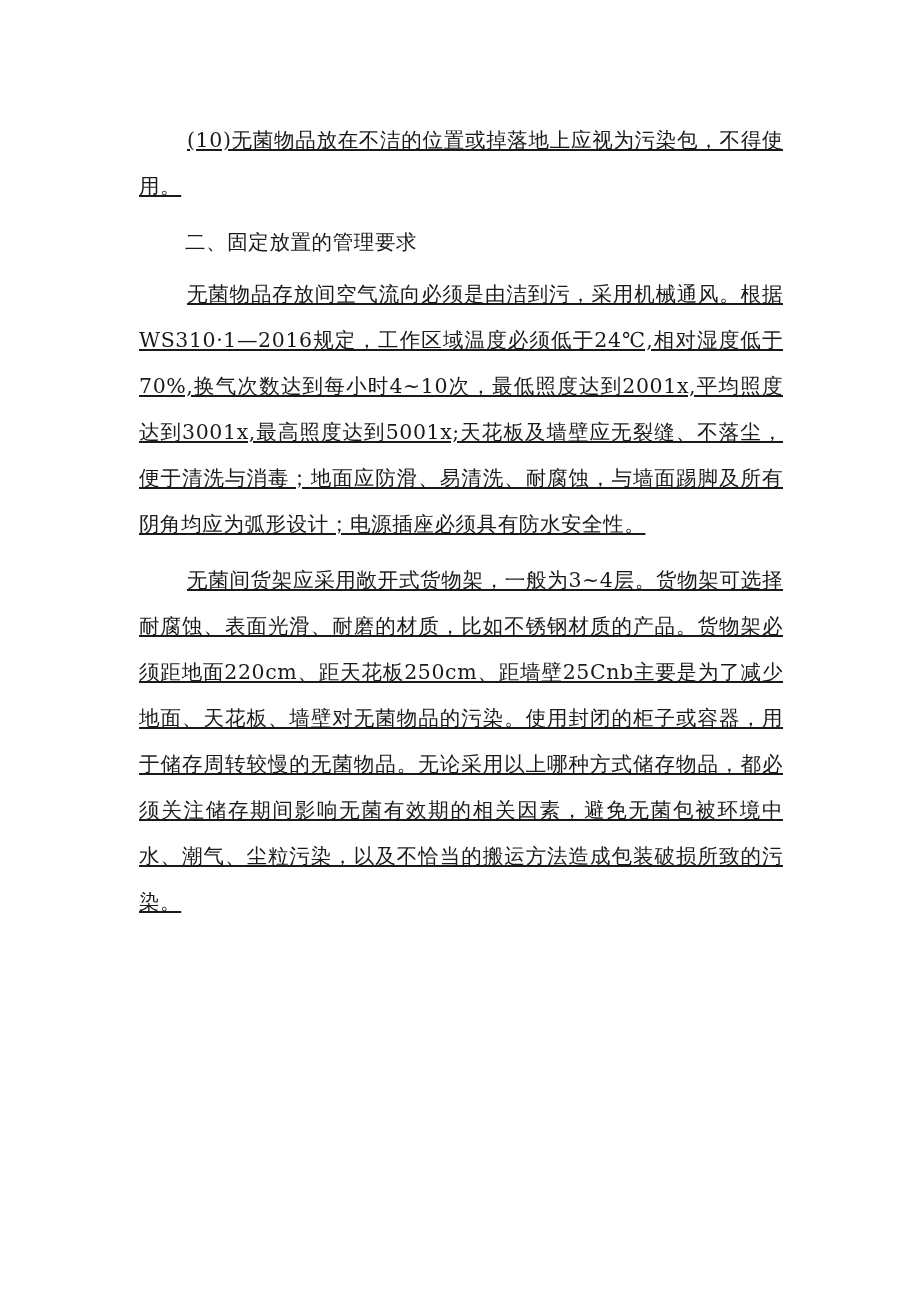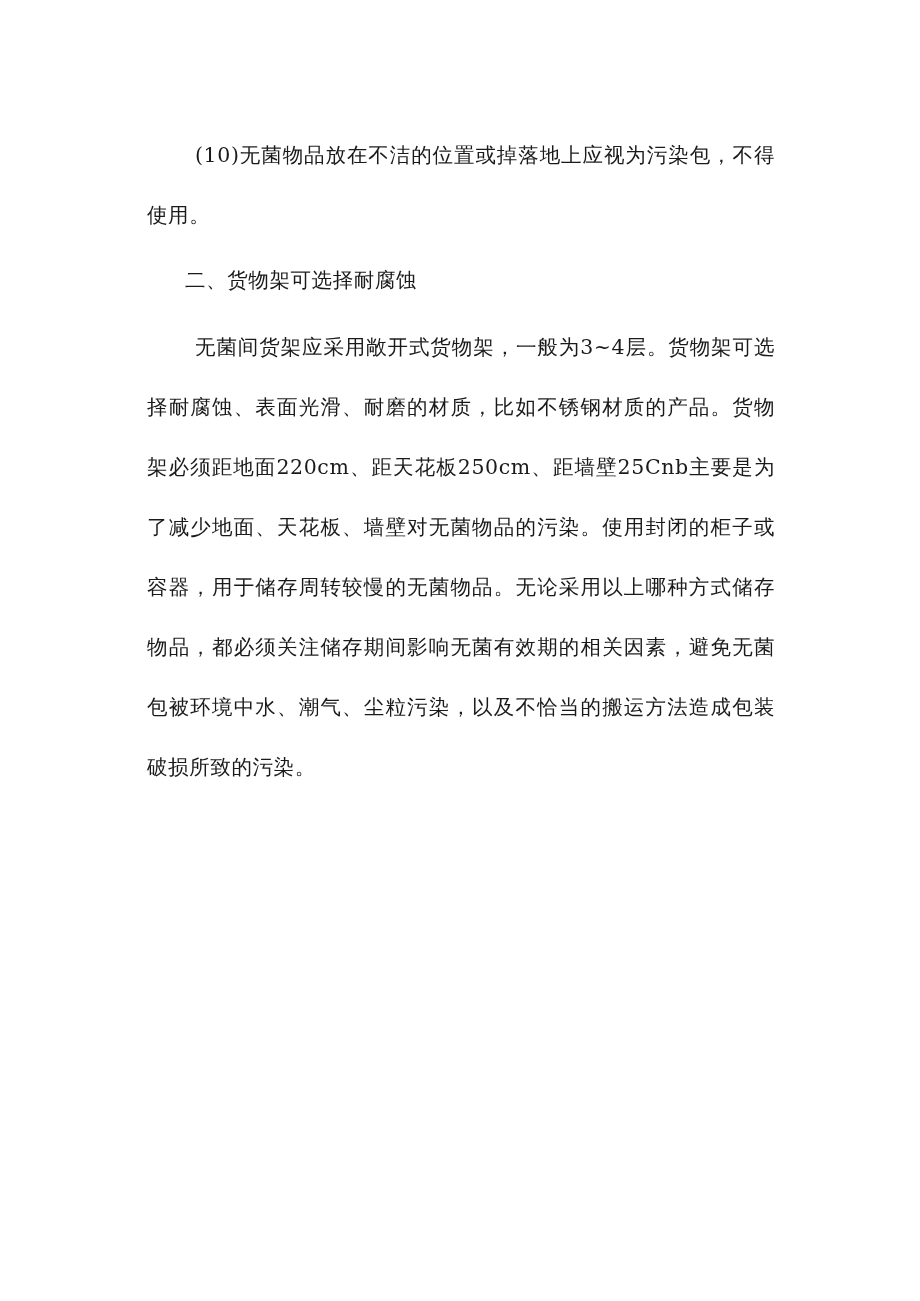--- a/index.html
+++ b/index.html
@@ -15,40 +15,42 @@
       font-family: "DejaVu Serif", "Liberation Serif", serif;
       color: #1a1a1a;
     }
     .page {
       position: absolute;
       left: 135px;
       top: 113px;
       width: 652px;
     }
     .para {
-      margin: 12px;
+      margin: 4px;
       font-size: 20.5px;
-      line-height: 60px;
+      line-height: 46px;
       text-align: justify;
       text-align-last: left;
       letter-spacing: 0.6px;
       text-indent: 48px;
       word-break: break-all;
+      text-decoration: underline;
     }
     .heading {
       margin: 0;
       font-size: 20.5px;
       line-height: 47.5px;
       letter-spacing: 0.6px;
     }
     .h2 { padding-left: 50px; margin-top: 10px; }
     .h3 { padding-left: 58px; margin-top: 4px; }
     .para + .para { margin-top: 10px; }
     .h3 + .para { margin-top: 4px; }
   </style>
 </head>
 <body>
 
 <div class="page">
   <p class="para">(10)无菌物品放在不洁的位置或掉落地上应视为污染包，不得使用。</p>
-  <p class="heading h2">二、货物架可选择耐腐蚀</p>
+  <p class="heading h2">二、固定放置的管理要求</p>
+  <p class="para">无菌物品存放间空气流向必须是由洁到污，采用机械通风。根据WS310·1—2016规定，工作区域温度必须低于24℃,相对湿度低于70%,换气次数达到每小时4~10次，最低照度达到2001x,平均照度达到3001x,最高照度达到5001x;天花板及墙壁应无裂缝、不落尘，便于清洗与消毒；地面应防滑、易清洗、耐腐蚀，与墙面踢脚及所有阴角均应为弧形设计；电源插座必须具有防水安全性。</p>
   <p class="para">无菌间货架应采用敞开式货物架，一般为3~4层。货物架可选择耐腐蚀、表面光滑、耐磨的材质，比如不锈钢材质的产品。货物架必须距地面220cm、距天花板250cm、距墙壁25Cnb主要是为了减少地面、天花板、墙壁对无菌物品的污染。使用封闭的柜子或容器，用于储存周转较慢的无菌物品。无论采用以上哪种方式储存物品，都必须关注储存期间影响无菌有效期的相关因素，避免无菌包被环境中水、潮气、尘粒污染，以及不恰当的搬运方法造成包装破损所致的污染。</p>
 </div>
 
 </body></html>

